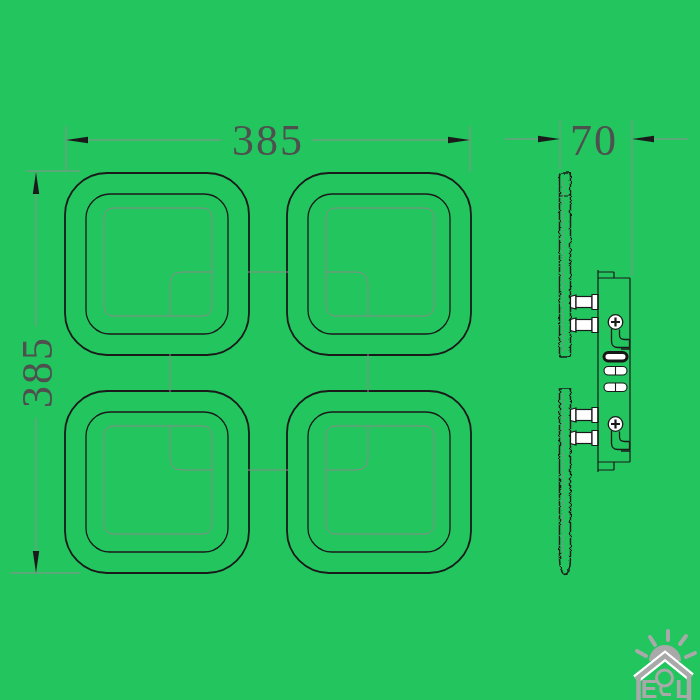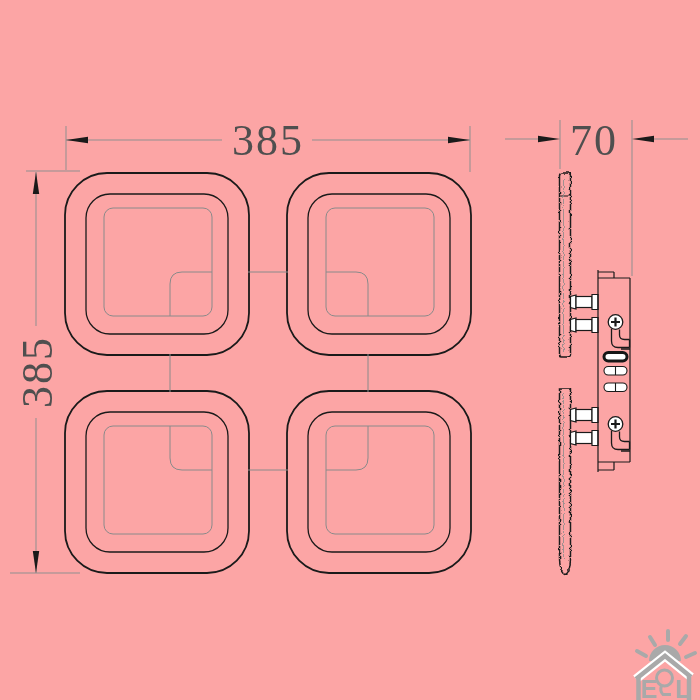--- a/index.html
+++ b/index.html
@@ -1,16 +1,16 @@
 <!DOCTYPE html>
 <html><head>
 <meta charset="utf-8">
 <style>
   html,body{margin:0;padding:0;background:#ffffff;}
-  .canvas{position:relative;width:700px;height:700px;background:#fca5a5;overflow:hidden;}
+  .canvas{position:relative;width:700px;height:700px;background:#22c55e;overflow:hidden;}
   svg{display:block;}
   .dim-text{font-family:"Liberation Serif","DejaVu Serif",serif;font-size:44px;letter-spacing:2px;}
   .logo-text{font-family:"Liberation Sans","DejaVu Sans",sans-serif;font-weight:bold;font-size:25px;}
   .thin{stroke:#8a8a8a;stroke-width:1;fill:none;}
   .dimline{stroke:#8f8f8f;stroke-width:1;fill:none;}
   .outline{stroke:#1a1a1a;fill:none;}
 </style>
 </head>
 <body>
 

